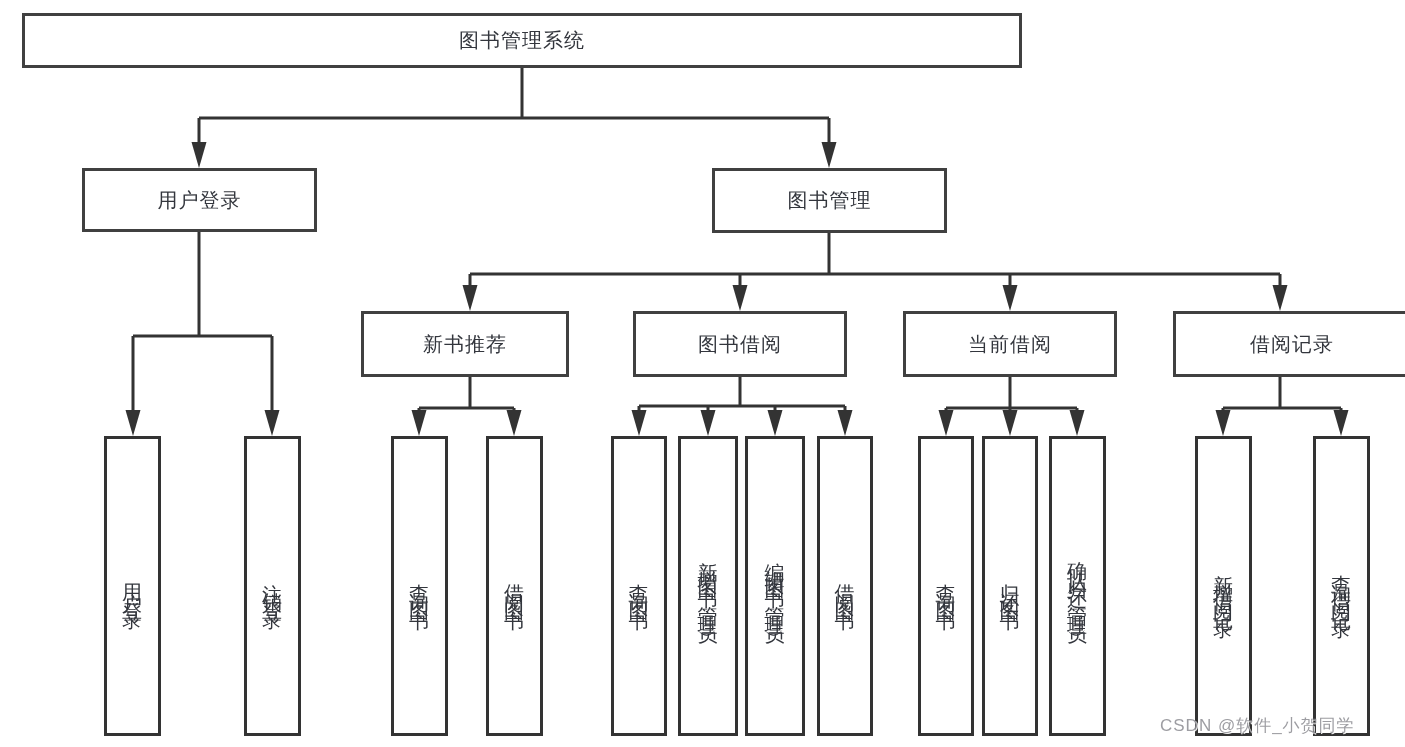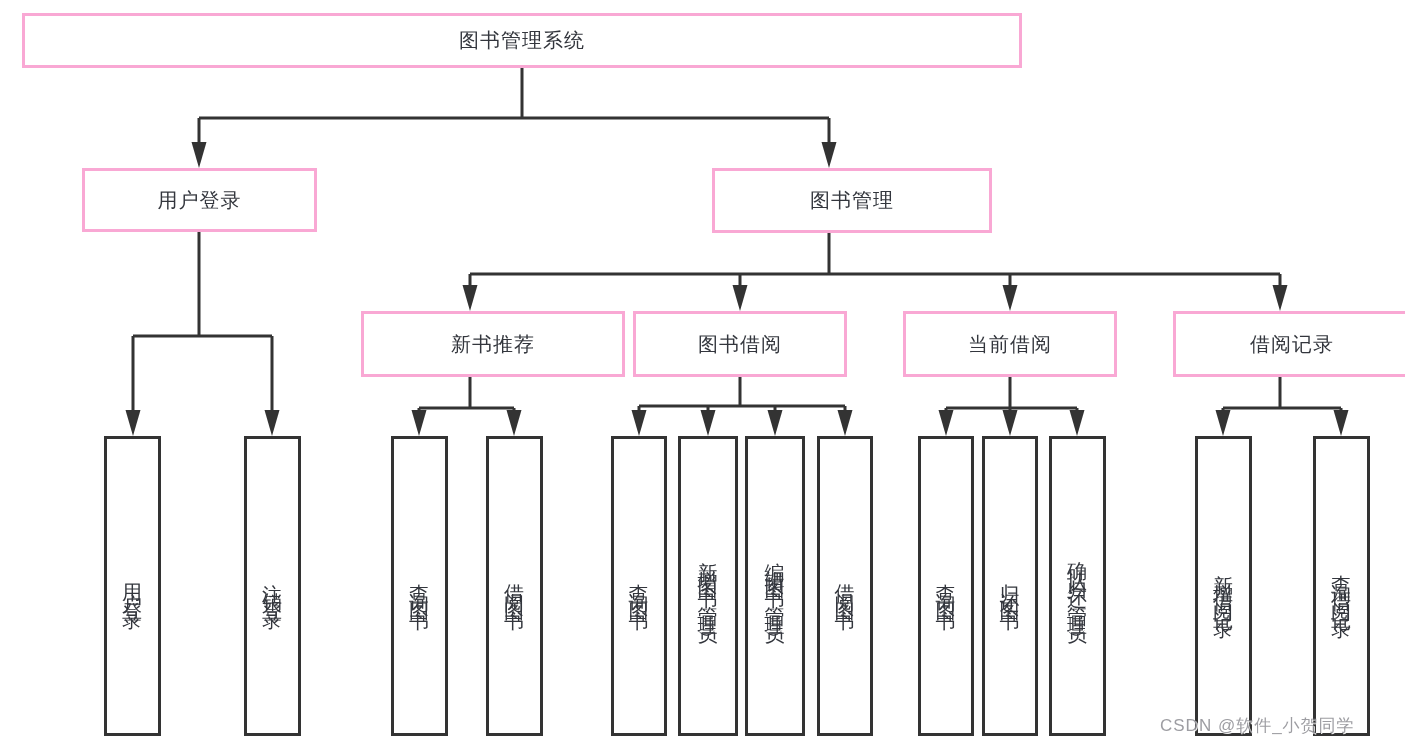--- a/index.html
+++ b/index.html
@@ -12,21 +12,21 @@
     position: relative;
     width: 1405px;
     height: 747px;
     background: #ffffff;
     overflow: hidden;
     color: #33363d;
   }
   .node {
     position: absolute;
     box-sizing: border-box;
-    border: 3px solid #f9a8d4;
+    border: 3px solid #404040;
     background: #ffffff;
     display: flex;
     align-items: center;
     justify-content: center;
     font-size: 20px;
     letter-spacing: 1px;
     color: #33363d;
     text-align: center;
   }
   .leaf {
@@ -104,23 +104,23 @@
       <polygon points="1002.5,410 1017.5,410 1010,436"></polygon>
       <polygon points="1069.5,410 1084.5,410 1077,436"></polygon>
       <polygon points="1215.5,410 1230.5,410 1223,436"></polygon>
       <polygon points="1333.5,410 1348.5,410 1341,436"></polygon>
     </g>
   </svg>
 
   <div class="node" style="left:22px; top:13px; width:1000px; height:55px;">图书管理系统</div>
 
   <div class="node" style="left:82px; top:168px; width:235px; height:64px;">用户登录</div>
-  <div class="node" style="left:712px; top:168px; width:280px; height:65px;">图书管理</div>
+  <div class="node" style="left:712px; top:168px; width:235px; height:65px;">图书管理</div>
 
-  <div class="node" style="left:361px; top:311px; width:264px; height:66px;">新书推荐</div>
+  <div class="node" style="left:361px; top:311px; width:208px; height:66px;">新书推荐</div>
   <div class="node" style="left:903px; top:311px; width:214px; height:66px;">当前借阅</div>
   <div class="node" style="left:633px; top:311px; width:214px; height:66px;">图书借阅</div>
   <div class="node" style="left:1173px; top:311px; width:238px; height:66px;">借阅记录</div>
 
   <div class="leaf" style="left:104px; top:436px; width:57px; height:300px;">用户登录</div>
   <div class="leaf" style="left:244px; top:436px; width:57px; height:300px;">注销登录</div>
 
   <div class="leaf" style="left:391px; top:436px; width:57px; height:300px;">查询图书</div>
   <div class="leaf" style="left:486px; top:436px; width:57px; height:300px;">借阅图书</div>
 

